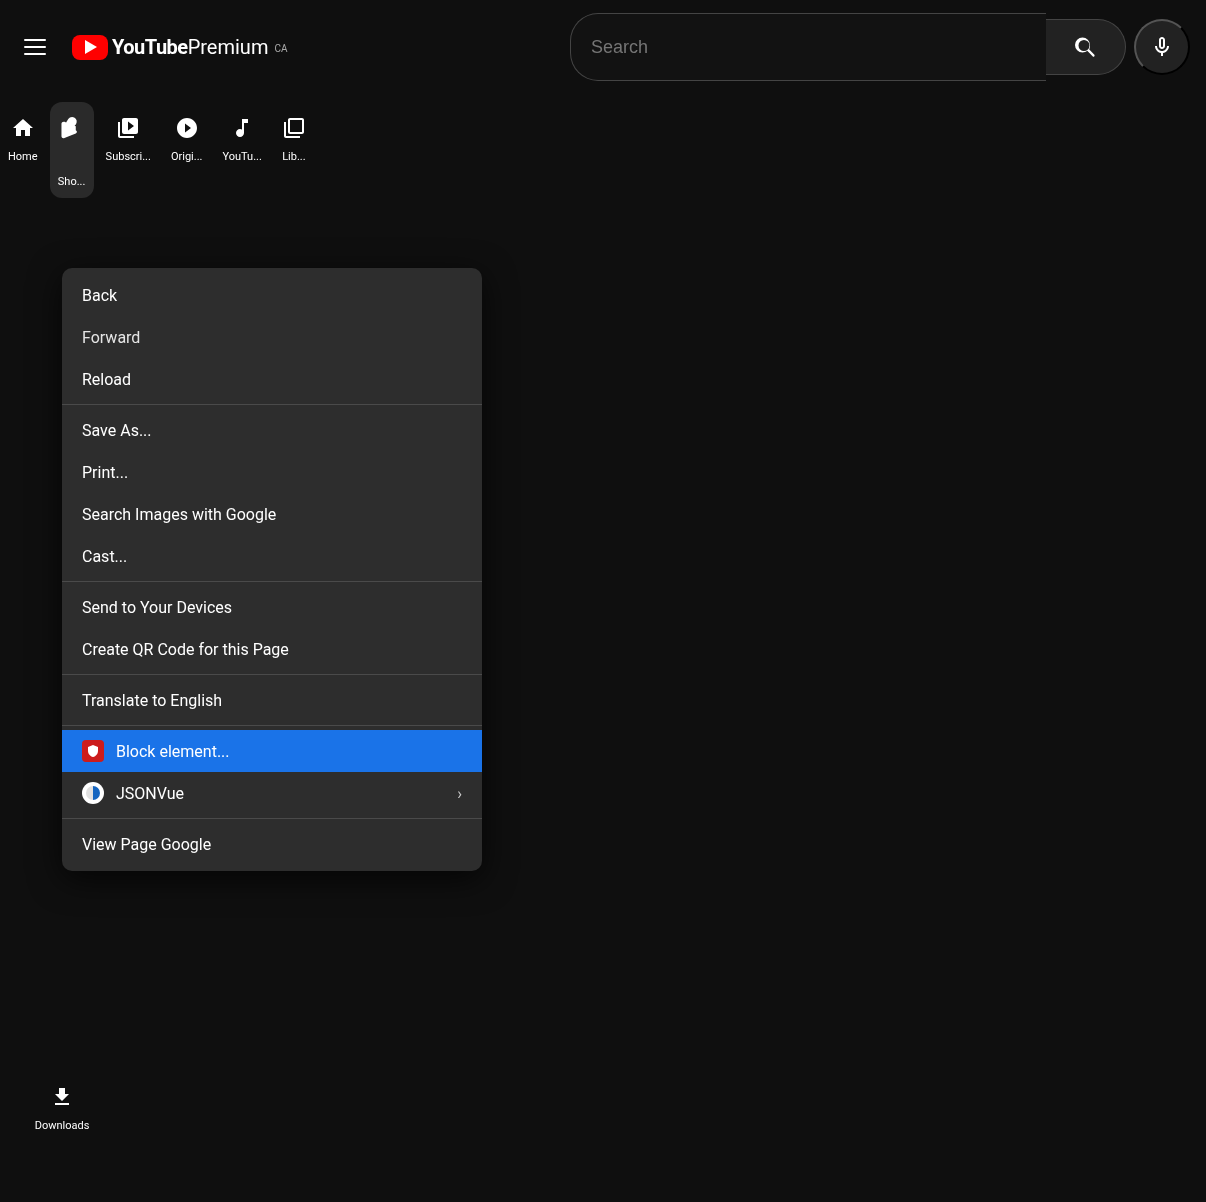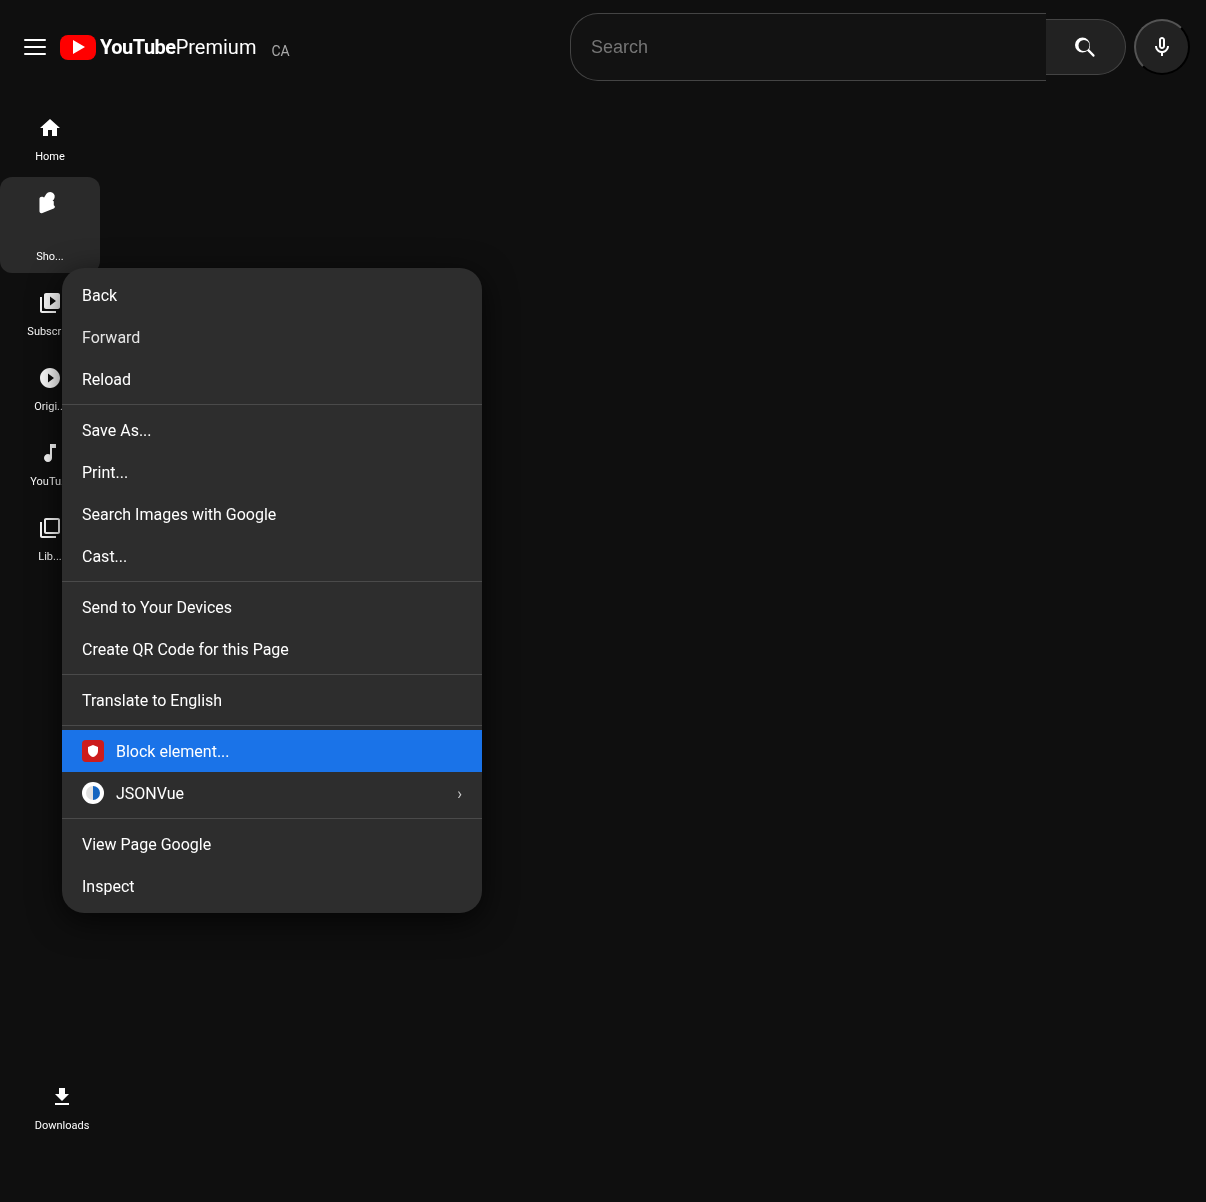--- a/index.html
+++ b/index.html
@@ -13,21 +13,21 @@
       position: relative;
     }
 
     
     .header {
       display: flex;
       align-items: center;
       padding: 0 16px;
       height: 94px;
       background: #0f0f0f;
-      gap: 4px;
+      gap: 16px;
     }
 
     .hamburger-btn {
       width: 40px;
       height: 40px;
       display: flex;
       flex-direction: column;
       justify-content: center;
       gap: 5px;
       cursor: pointer;
@@ -72,25 +72,25 @@
       font-weight: 700;
       color: #fff;
       letter-spacing: -0.5px;
     }
     .logo-premium {
       font-size: 20px;
       font-weight: 400;
       color: #fff;
     }
     .logo-ca {
-      font-size: 14px;
+      font-size: 10px;
       color: #aaa;
       align-self: flex-start;
       margin-top: 8px;
-      margin-left: 11px;
+      margin-left: 2px;
     }
 
     .search-area {
       display: flex;
       align-items: center;
       gap: 0;
       margin-left: auto;
       flex: 1;
       max-width: 620px;
     }
@@ -130,21 +130,21 @@
       margin-left: 8px;
     }
 
     
     .sidebar {
       position: absolute;
       left: 0;
       top: 94px;
       width: 100px;
       display: flex;
-      flex-direction: column;
+      flex-direction: row;
       gap: 4px;
       padding: 8px 0;
     }
     .sidebar-item {
       display: flex;
       flex-direction: column;
       align-items: center;
       padding: 14px 8px 10px;
       cursor: pointer;
       border-radius: 12px;
@@ -161,21 +161,21 @@
       text-align: center;
     }
 
     
     .context-menu {
       position: absolute;
       top: 268px;
       left: 62px;
       width: 420px;
       background: #2d2d2d;
-      border-radius: 22px;
+      border-radius: 10px;
       box-shadow: 0 8px 32px rgba(0,0,0,0.7);
       padding: 6px 0;
       z-index: 1000;
       overflow: hidden;
     }
     .context-menu-item {
       display: flex;
       align-items: center;
       padding: 10px 20px;
       font-size: 16px;
@@ -391,16 +391,13 @@
     <div class="jsonvue-icon">
       <div class="jsonvue-inner"></div>
     </div>
     <span>JSONVue</span>
     <span class="item-chevron">›</span>
   </div>
   <div class="context-menu-separator"></div>
   <div class="context-menu-item">
     <span>View Page Google</span>
   </div>
-  <div class="context-menu-item">
-    <span>Inspect</span>
-  </div>
 </div>
 
 </body></html>

